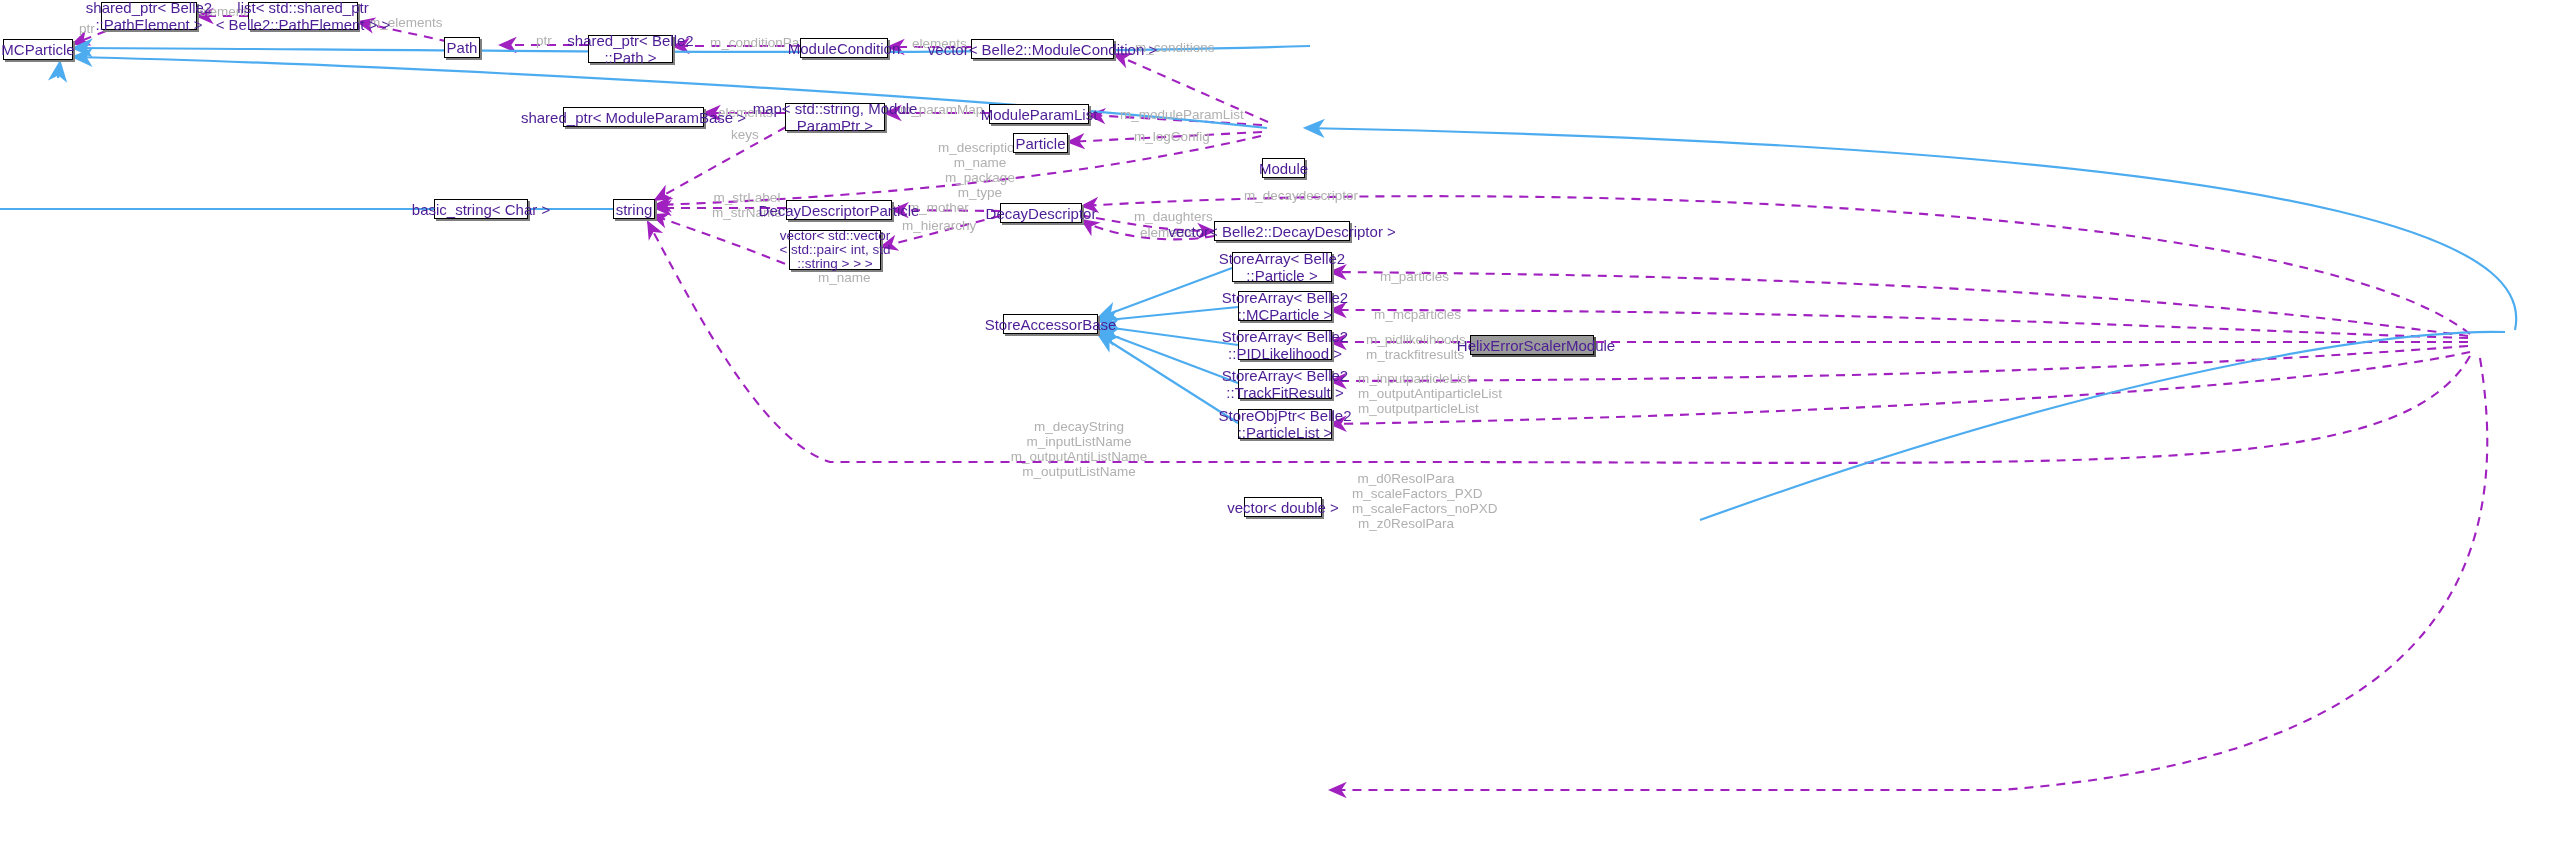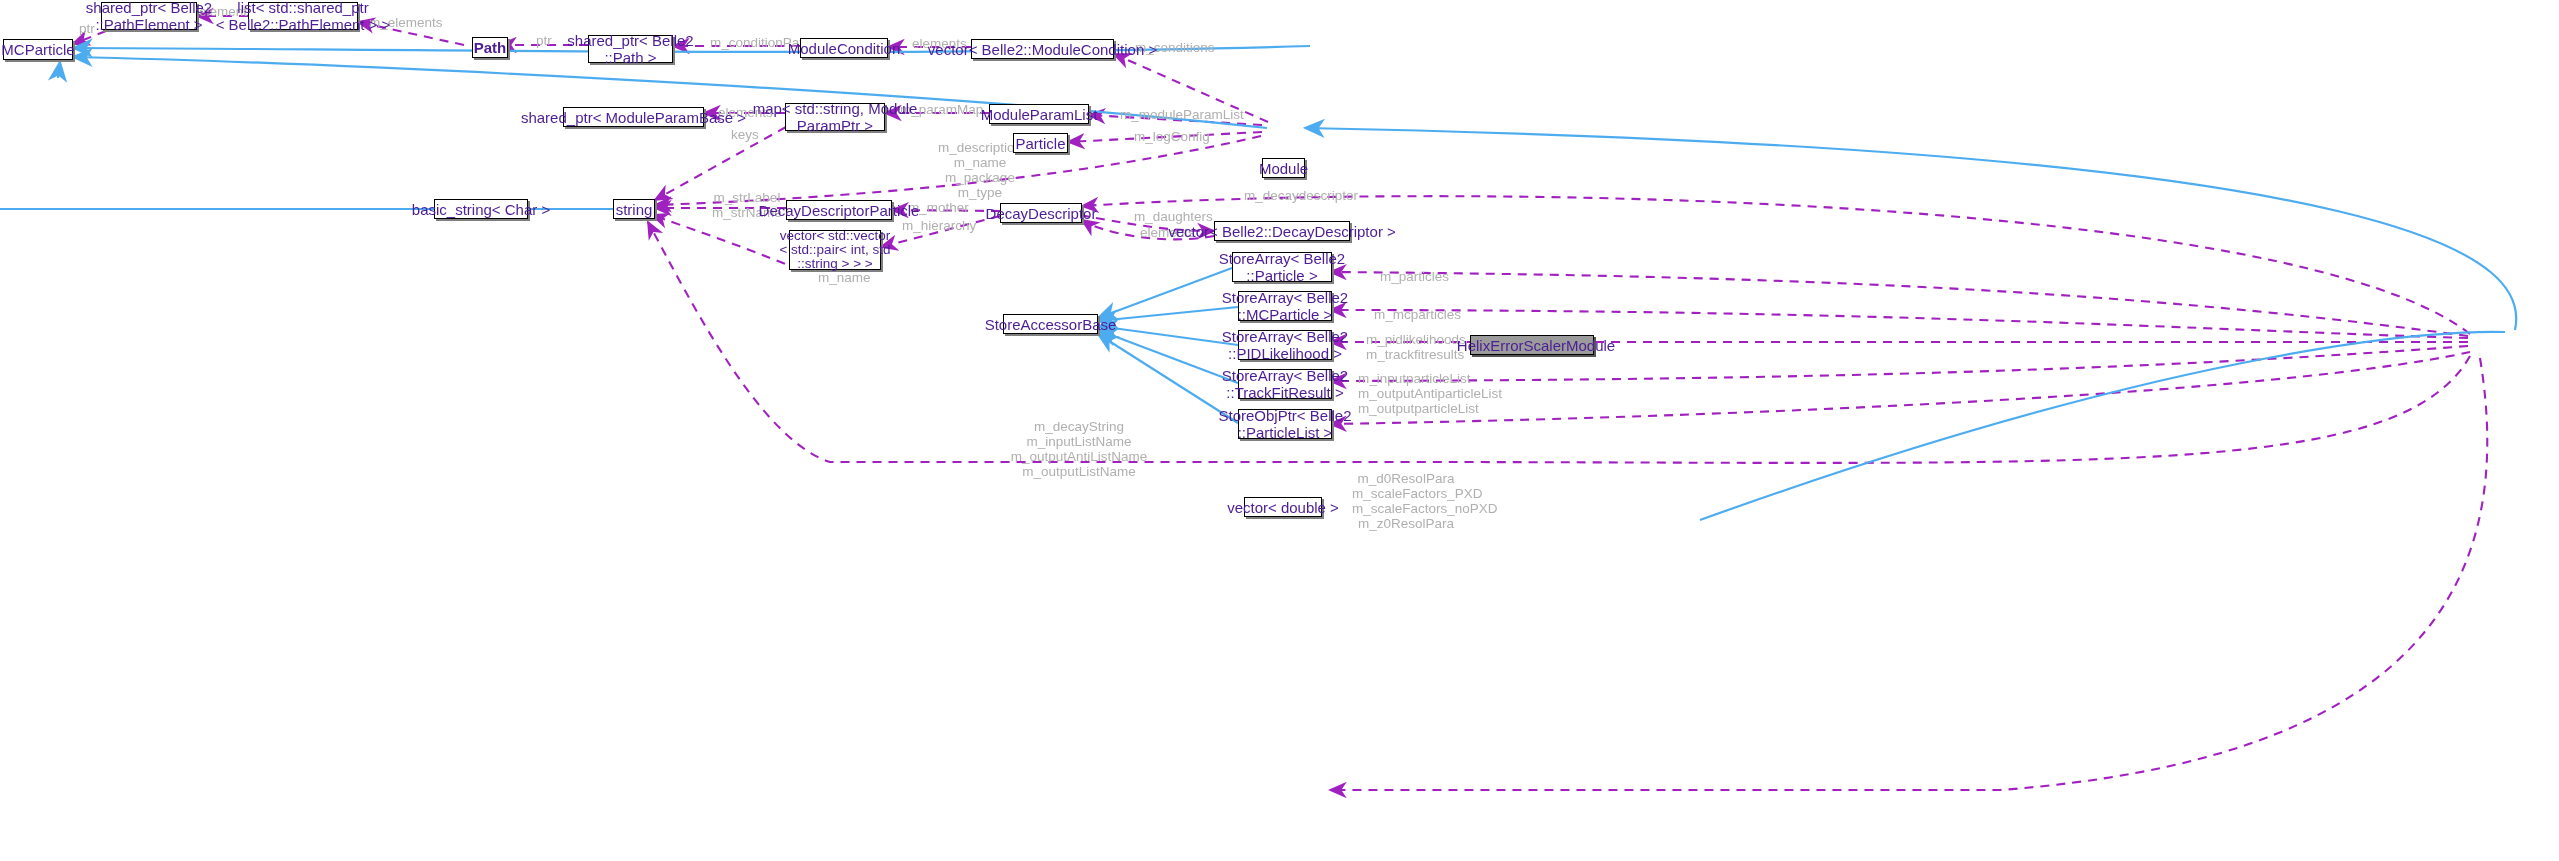--- a/index.html
+++ b/index.html
@@ -157,21 +157,21 @@
   </svg>
 
   <div class="node" style="left:3px; top:39px; width:70px; height:21px;">MCParticle</div>
 
   <div class="node" style="left:101px; top:2px; width:96px; height:28px;">shared_ptr&lt; Belle2
 ::PathElement &gt;</div>
 
   <div class="node" style="left:248px; top:2px; width:110px; height:28px;">list&lt; std::shared_ptr
 &lt; Belle2::PathElement &gt; &gt;</div>
 
-  <div class="node" style="left:472px; top:37px; width:36px; height:21px;font-weight:bold;">Path</div>
+  <div class="node" style="left:444px; top:37px; width:36px; height:21px;">Path</div>
 
   <div class="node" style="left:588px; top:35px; width:85px; height:28px;">shared_ptr&lt; Belle2
 ::Path &gt;</div>
 
   <div class="node" style="left:800px; top:38px; width:88px; height:20px;">ModuleCondition</div>
 
   <div class="node" style="left:971px; top:39px; width:143px; height:20px;">vector&lt; Belle2::ModuleCondition &gt;</div>
 
   <div class="node" style="left:1262px; top:119px; width:43px; height:20px;margin-top:39px;">Module</div>
 

